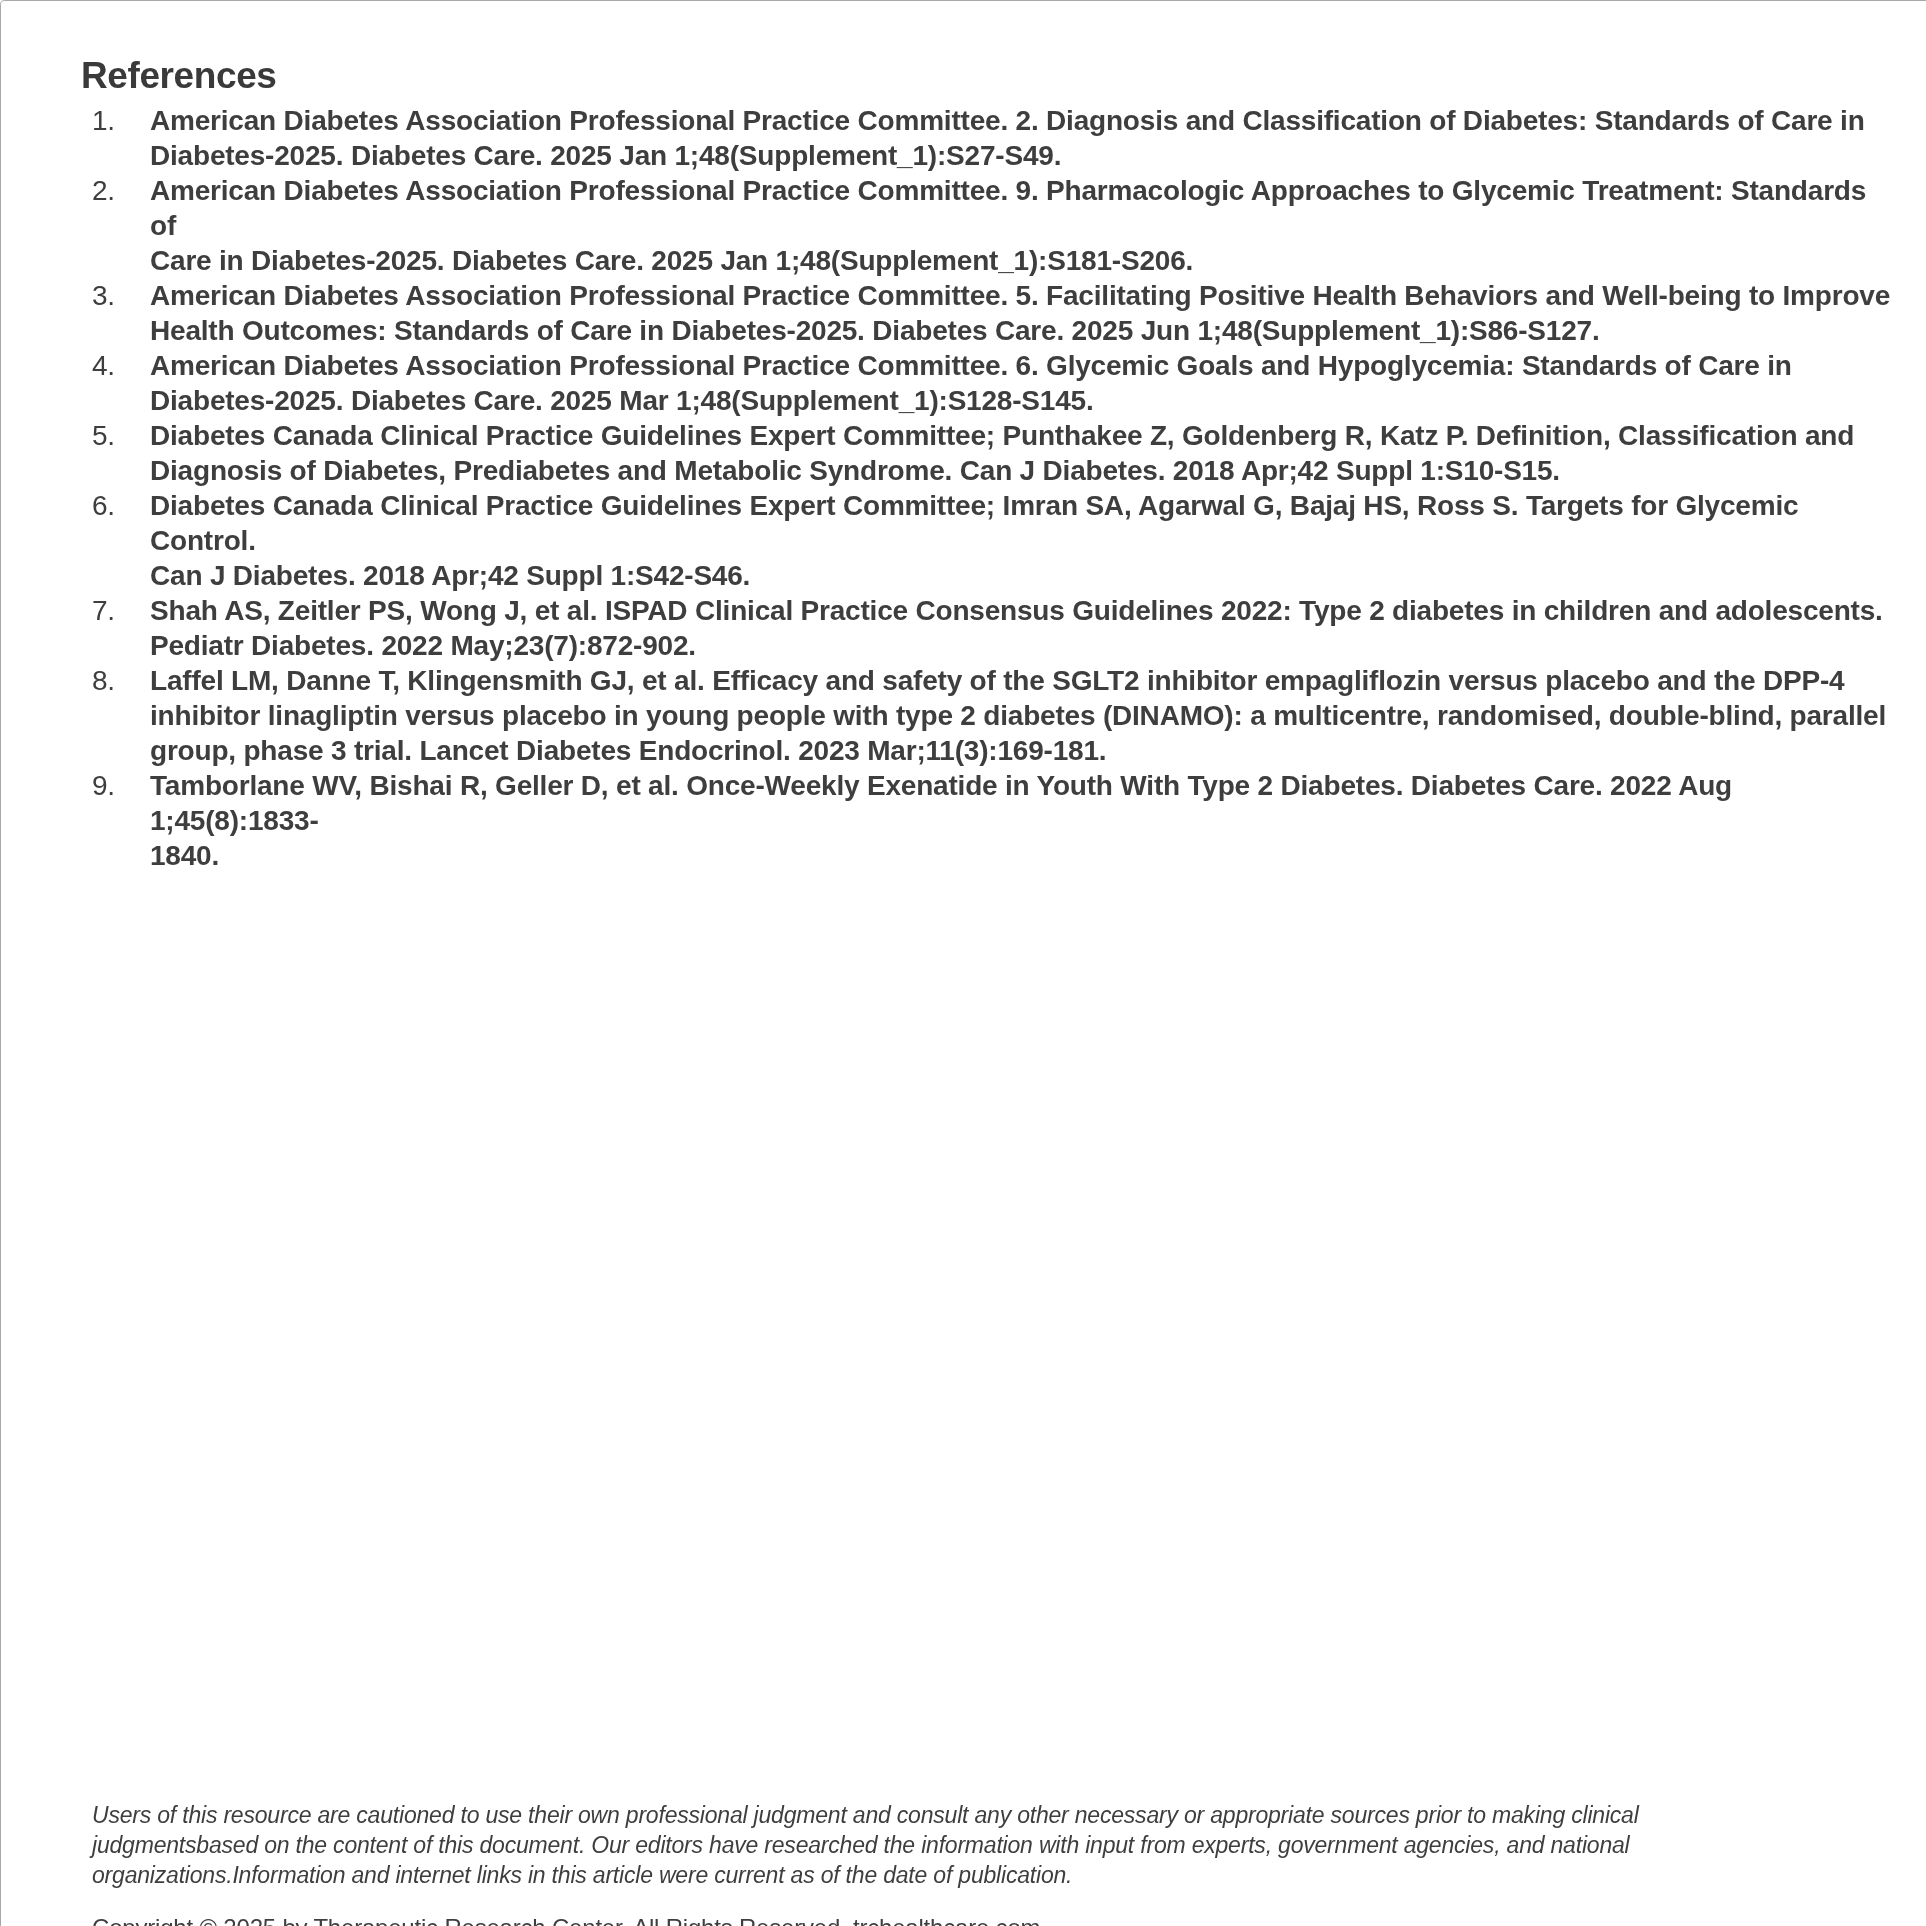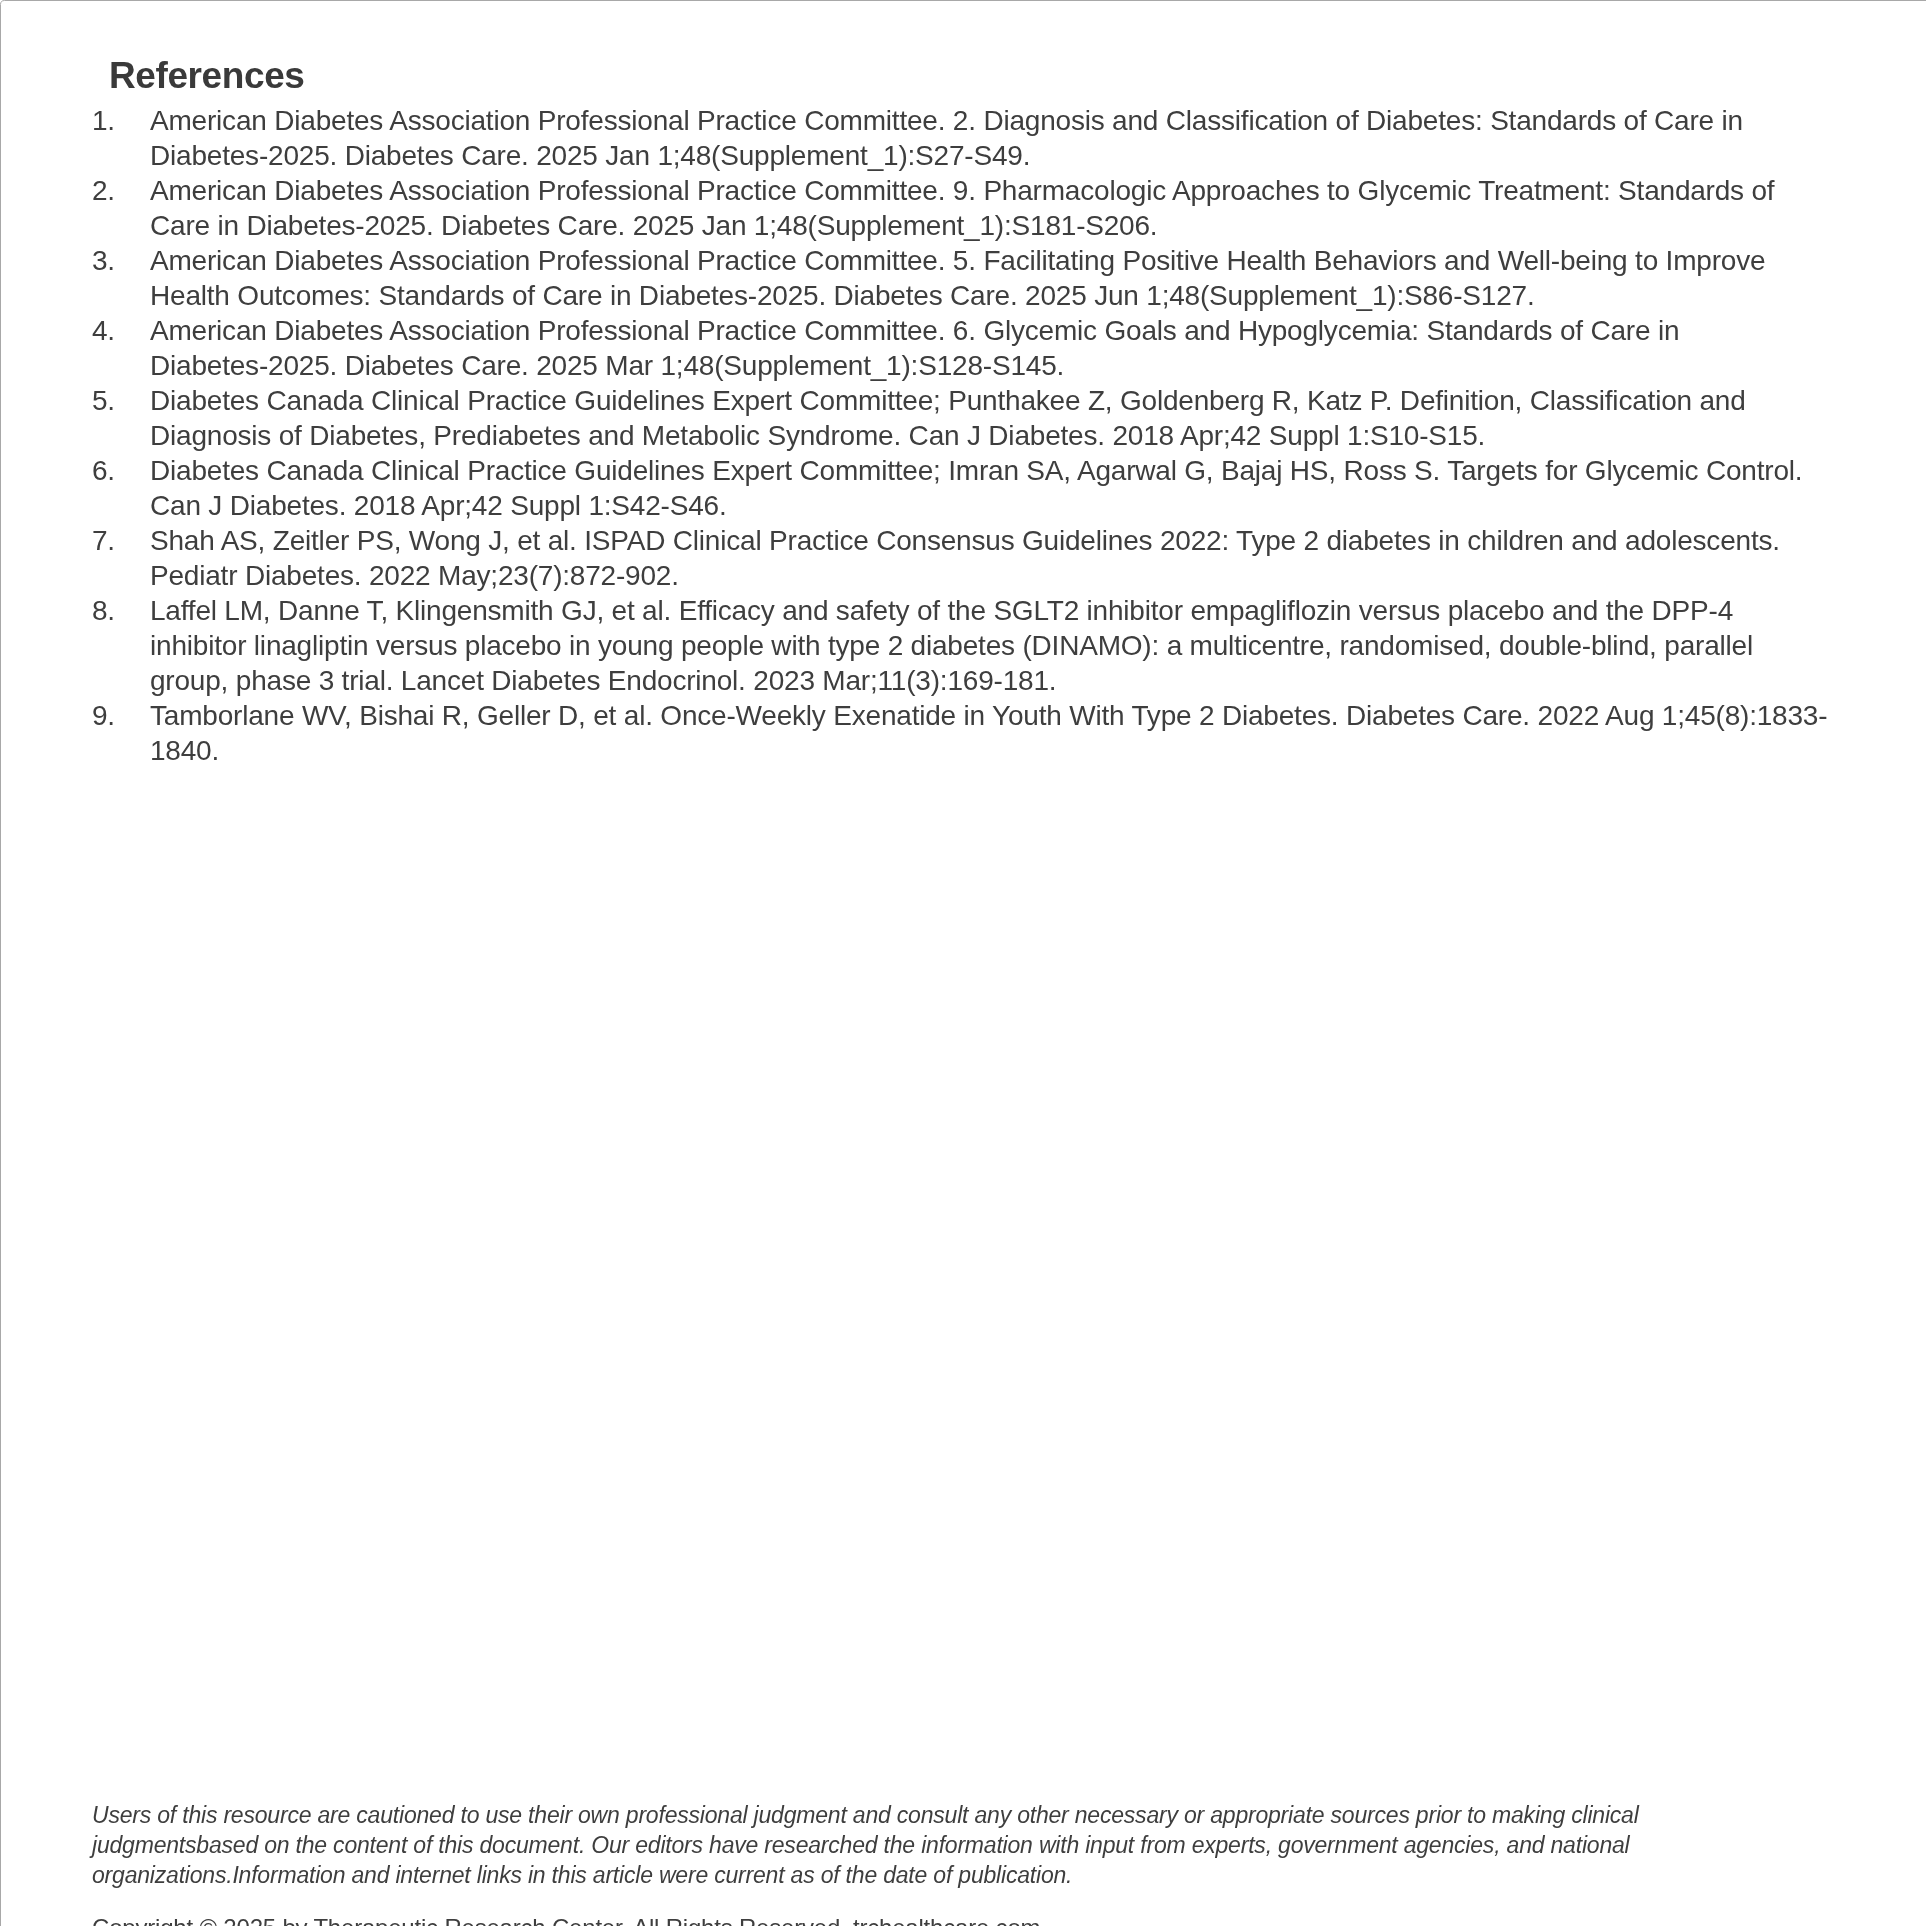--- a/index.html
+++ b/index.html
@@ -10,21 +10,21 @@
     box-sizing: border-box;
     background: #ffffff;
     border: 1.5px solid #a8a8a8;
     border-radius: 4.6px;
     overflow: hidden;
     font-family: "Liberation Sans", sans-serif;
     color: #3e3e3e;
   }
   .title {
     position: absolute;
-    left: 108px;
+    left: 80px;
     top: 56px;
     margin: 0;
     font-size: 37px;
     line-height: 1;
     font-weight: 700;
     color: #3a3a3a;
     letter-spacing: -0.4px;
   }
   .refs {
     position: absolute;
@@ -32,21 +32,21 @@
     top: 102px;
     width: 1803px;
   }
   .ref-row {
     display: flex;
     font-size: 28px;
     line-height: 35px;
     letter-spacing: -0.2px;
   }
   .ref-num { flex: 0 0 58px; width: 58px; }
-  .ref-text { flex: 1; white-space: pre-line; }
+  .ref-text { flex: 1; white-space: pre-line; font-weight: bold; }
   .disclaimer {
     position: absolute;
     left: 91px;
     top: 1799px;
     width: 1849px;
     font-size: 23px;
     line-height: 30px;
     font-style: italic;
     white-space: pre-line;
     letter-spacing: -0.2px;

